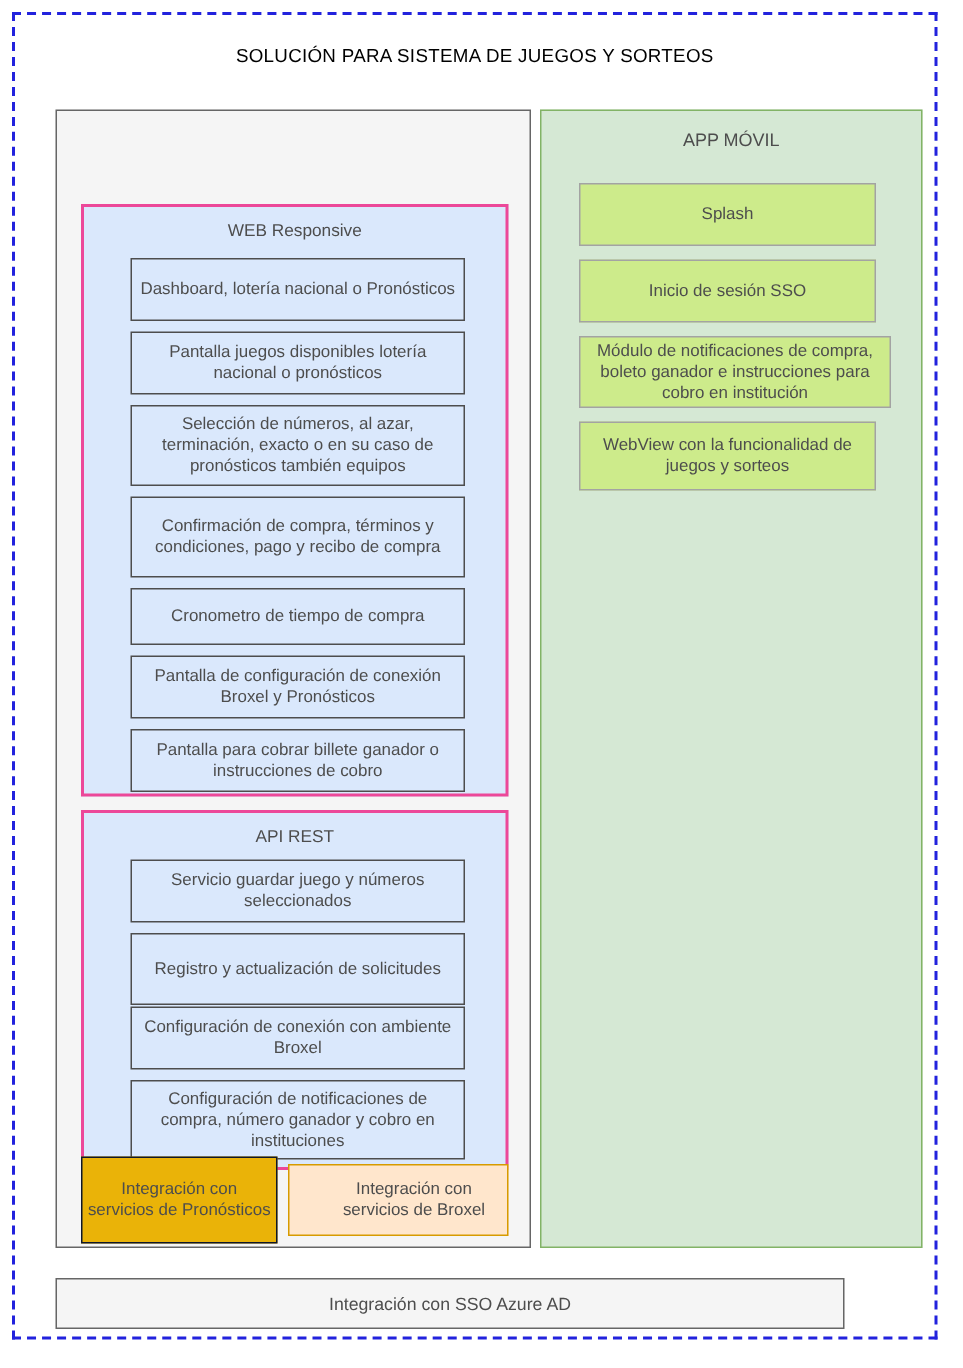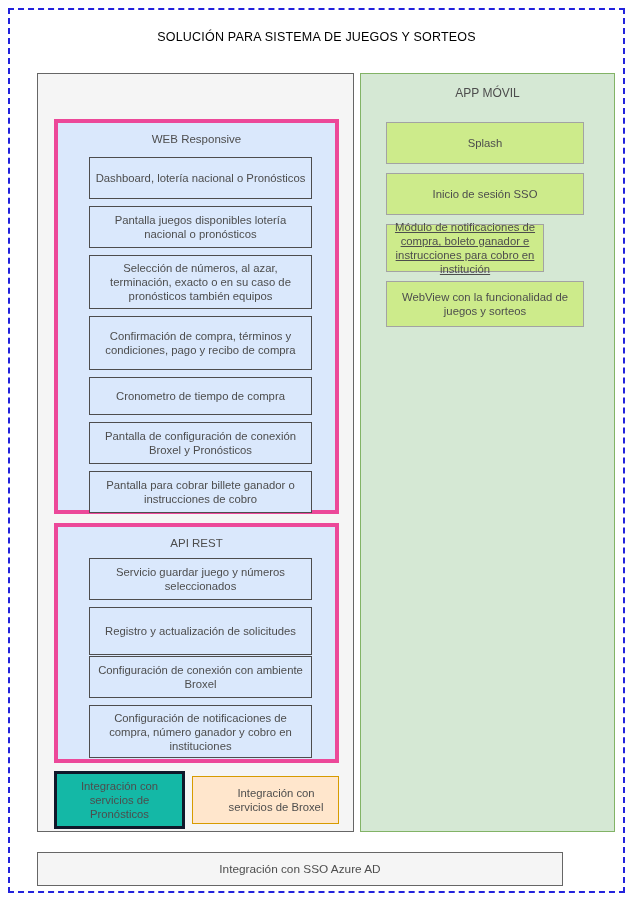--- a/index.html
+++ b/index.html
@@ -69,21 +69,22 @@
     height: 759px;
     background: #d5e8d4;
     border-color: #82b366;
   }
 
   
   .subgroup {
     position: absolute;
     box-sizing: border-box;
     background: #dae8fc;
-    border: 4px solid #ec4899;
+    border: 2px solid #ec4899;
+    margin-top: 17px;
   }
   .subgroup-title {
     position: absolute;
     left: 0;
     top: 10px;
     width: 100%;
     text-align: center;
     font-size: 11.5px;
     color: #4d4d4d;
   }
@@ -115,22 +116,22 @@
   }
   .item-blue {
     background: #dae8fc;
     border: 1px solid #4d4d4d;
   }
   .item-green {
     background: #cdeb8b;
     border: 1px solid #a3a3a3;
   }
   .item-teal {
-    background: #14b8a6;
-    border: 3px solid #0f172a;
+    background: #eab308;
+    border: 1px solid #0f172a;
   }
   .item-orange {
     background: #ffe6cc;
     border: 1px solid #d79b00;
     padding-left: 24px;
   }
   .item-grey {
     background: #f5f5f5;
     border: 1px solid #666666;
   }
@@ -189,20 +190,20 @@
     <div class="item item-orange" style="left:154px; top:702px; width:147px; height:48px;">Integración con servicios de Broxel</div>
   </div>
 
   <div class="panel" id="panel-mobile">
     <div class="panel-title">APP MÓVIL</div>
 
     <div class="item item-green" style="left:25px; top:48px; width:198px; height:42px;">Splash</div>
 
     <div class="item item-green" style="left:25px; top:99px; width:198px; height:42px;">Inicio de sesión SSO</div>
 
-    <div class="item item-green" style="left:25px; top:150px; width:158px; height:48px;text-decoration:underline;">Módulo de notificaciones de compra, boleto ganador e instrucciones para cobro en institución</div>
+    <div class="item item-green" style="left:25px; top:150px; width:208px; height:48px;">Módulo de notificaciones de compra, boleto ganador e instrucciones para cobro en institución</div>
 
     <div class="item item-green" style="left:25px; top:207px; width:198px; height:46px;">WebView con la funcionalidad de juegos y sorteos</div>
   </div>
 
   <div class="item item-grey" id="sso-bar">Integración con SSO Azure AD</div>
 
 </div>
 
 </body></html>

